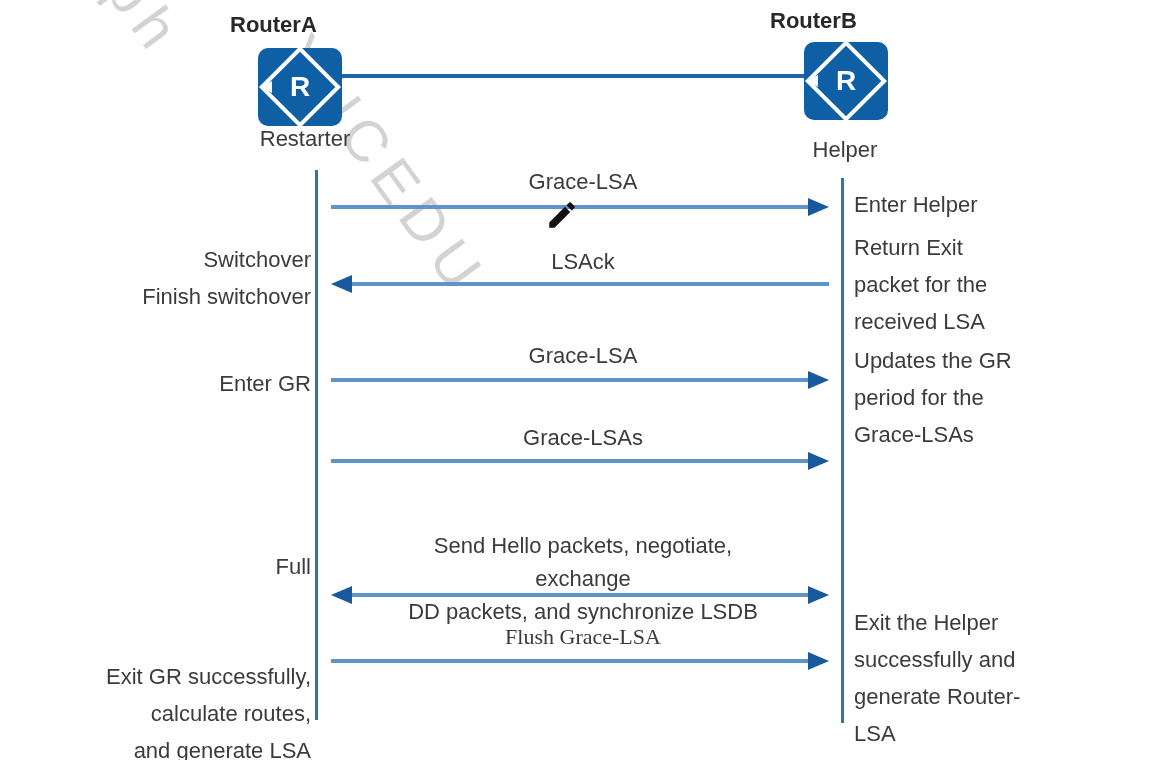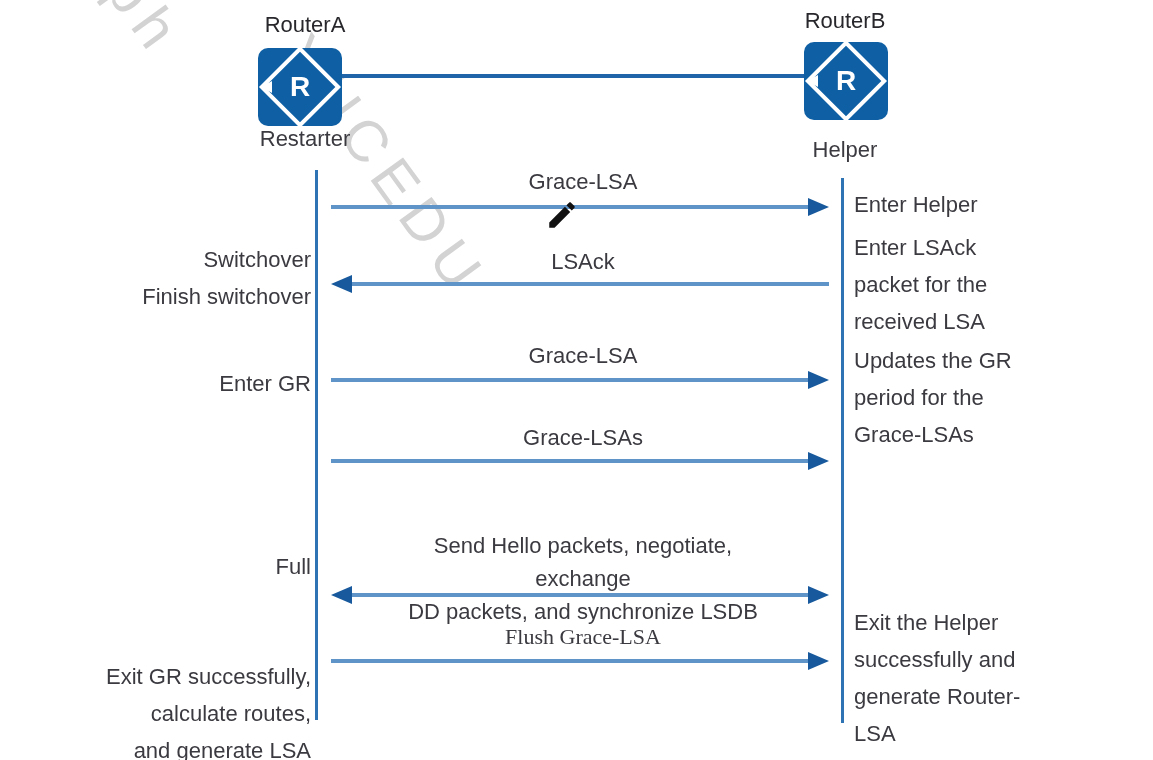--- a/index.html
+++ b/index.html
@@ -7,22 +7,22 @@
     position:relative;width:1153px;height:760px;background:#ffffff;
     font-family:"Liberation Sans", sans-serif;color:#3a3a40;overflow:hidden;
   }
   
   .wm{
     position:absolute;z-index:0;color:#d3d3d3;font-size:58px;
     letter-spacing:10px;white-space:nowrap;
     transform:rotate(54deg);transform-origin:left top;user-select:none;
   }
   
-  .actor-title{position:absolute;z-index:2;width:150px;text-align:center;
-    font-size:22px;font-weight:normal;color:#28282c;}
+  .actor-title{position:absolute;z-index:2;width:150px;
+    font-size:22px;font-weight:bold;color:#28282c;}
   .actor-role{position:absolute;z-index:2;width:150px;text-align:center;
     font-size:22px;color:#3a3a40;}
   
   .router-icon{position:absolute;z-index:2;width:84px;height:78px;border-radius:10px;}
   .router-diamond{position:absolute;left:13px;top:10px;width:50px;height:50px;
     border:4px solid #ffffff;transform:rotate(45deg);}
   .router-glyph{position:absolute;left:0;top:0;width:84px;height:78px;
     display:flex;align-items:center;justify-content:center;
     color:#ffffff;font-size:28px;font-weight:bold;}
   .router-arrow{position:absolute;left:3px;top:33px;width:0;height:0;
@@ -143,21 +143,21 @@
   <div class="note-l" style="top:614px;margin-top:44px;">
     <div>Exit GR successfully,</div>
     <div>calculate routes,</div>
     <div>and generate LSA</div>
   </div>
 
   <div class="note-r" style="top:186px;">
     <div>Enter Helper</div>
   </div>
   <div class="note-r" style="top:229px;">
-    <div>Enter LSAck</div>
+    <div>Return Exit</div>
     <div>packet for the</div>
     <div>received LSA</div>
   </div>
   <div class="note-r" style="top:342px;">
     <div>Updates the GR</div>
     <div>period for the</div>
     <div>Grace-LSAs</div>
   </div>
   <div class="note-r" style="top:604px;">
     <div>Exit the Helper</div>

